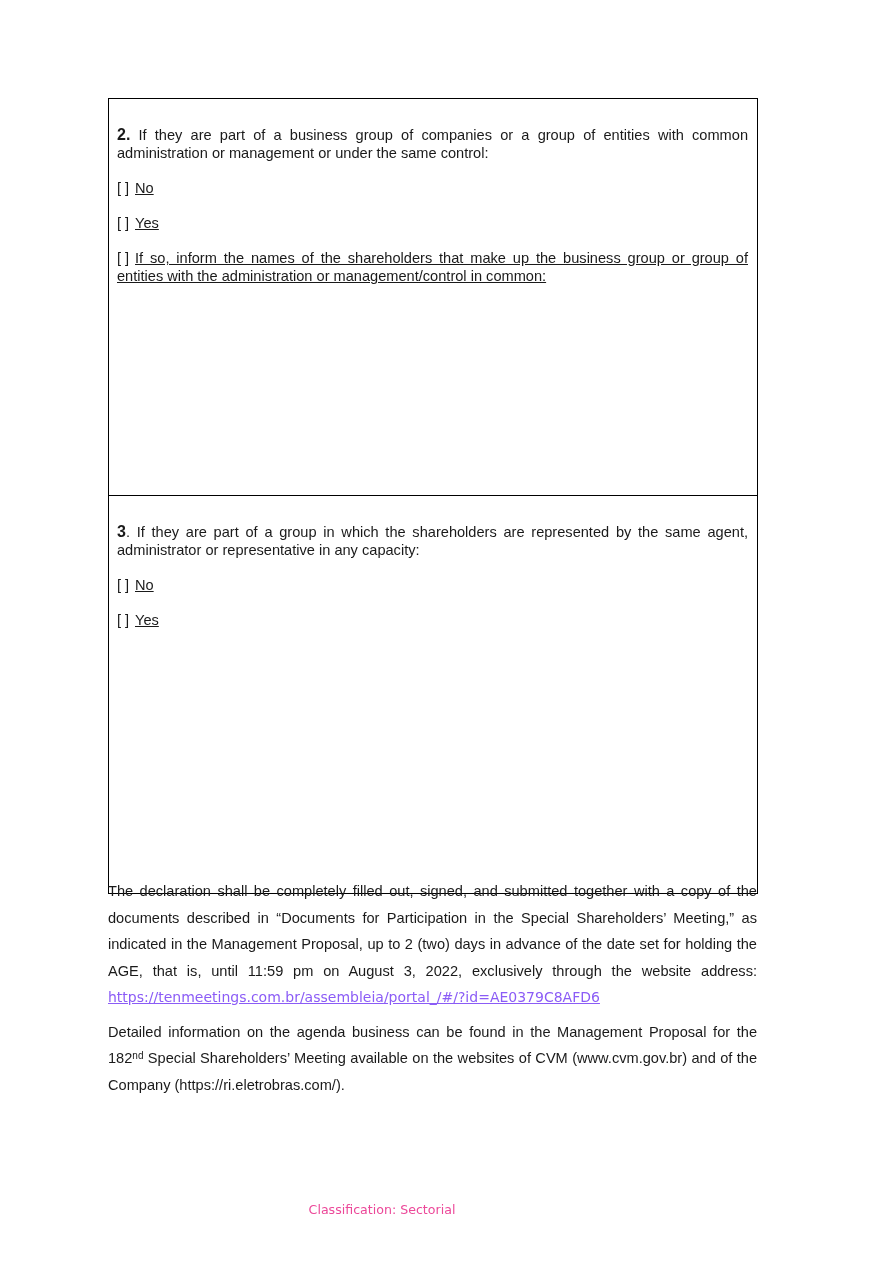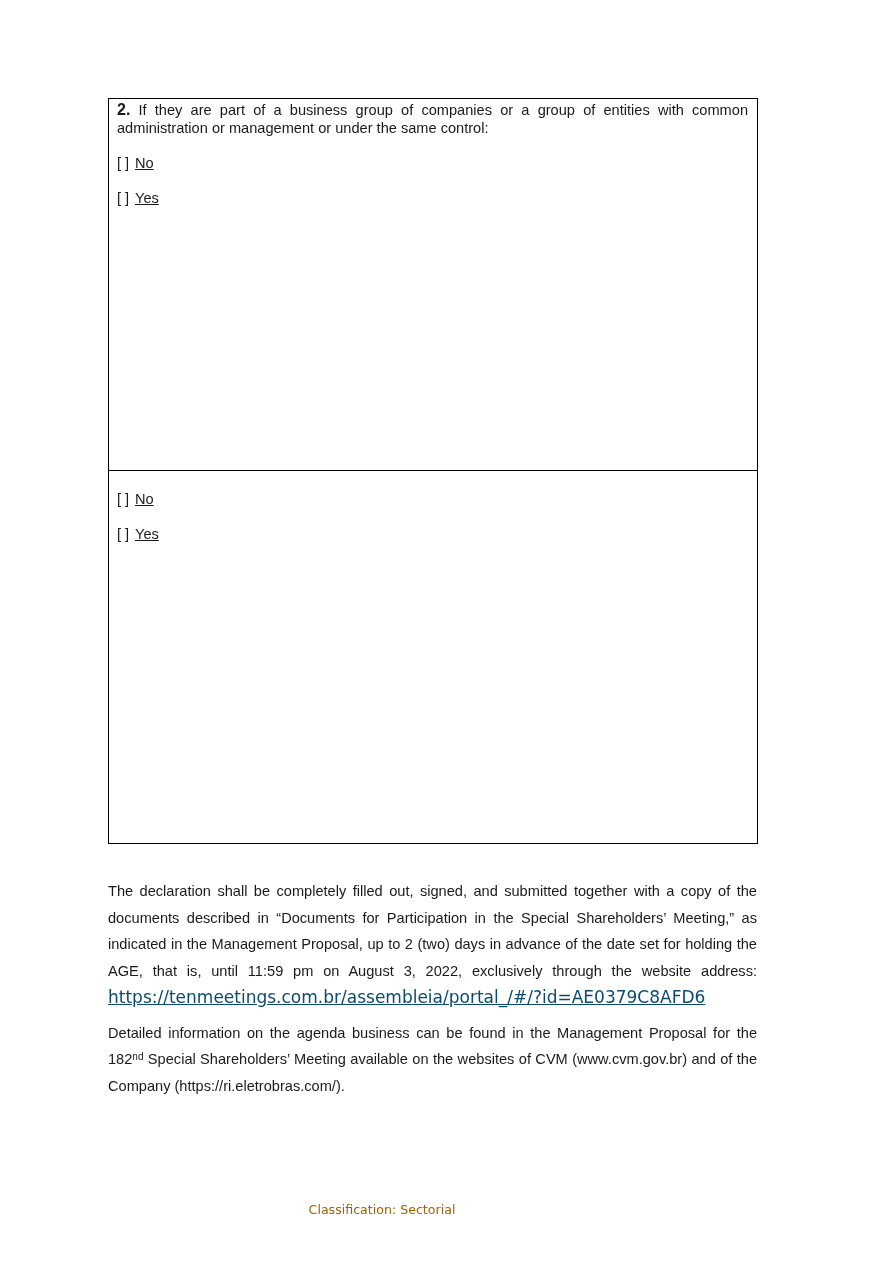--- a/index.html
+++ b/index.html
@@ -21,20 +21,21 @@
       top: 98px;
       width: 650px;
       border: 1px solid #000;
       box-sizing: border-box;
     }
     .cell {
       box-sizing: border-box;
       padding: 2px 9px 0 8px;
       font-size: 14.6px;
       line-height: 18px;
+      margin-top: 25px;
     }
     .cell.c2 { height: 372px; border-bottom: 1px solid #000; }
     .cell.c3 { height: 372px; }
     .q-text {
       margin: 0;
       text-align: justify;
     }
     .q-num {
       font-weight: bold;
       font-size: 16px;
@@ -57,47 +58,49 @@
       line-height: 26.5px;
     }
     .paras p {
       margin: 0;
       text-align: justify;
       text-align-last: left;
     }
     .paras p + p { margin-top: 8px; }
     .paras b { font-weight: normal; }
     .link {
-      color: #0c4a6e;
+      color: #8b5cf6;
       text-decoration: underline;
       font-family: "DejaVu Sans", sans-serif;
-      font-size: 17px;
+      font-size: 14px;
     }
     sup.ord { font-size: 10px; vertical-align: 4px; line-height: 0; }
     .footer {
       position: absolute;
       top: 1202px;
       left: 0;
       width: 764px;
       text-align: center;
       font-family: "DejaVu Sans", sans-serif;
       font-size: 12.6px;
-      color: #a16207;
+      color: #ec4899;
     }
   </style>
 </head>
 <body>
 
 <div class="form-table">
   <div class="cell c2">
     <p class="q-text"><span class="q-num">2.</span><span> If they are part of a business group of companies or a group of entities with common administration or management or under the same control:</span></p>
     <p class="opt"><span class="box">[   ]</span><span>No</span></p>
     <p class="opt"><span class="box">[   ]</span><span>Yes</span></p>
+    <p class="opt"><span class="box">[   ]</span><span>If so, inform the names of the shareholders that make up the business group or group of entities with the administration or management/control in common:</span></p>
   </div>
   <div class="cell c3">
+    <p class="q-text"><span class="q-num">3</span><span>. If they are part of a group in which the shareholders are represented by the same agent, administrator or representative in any capacity:</span></p>
     <p class="opt"><span class="box">[   ]</span><span>No</span></p>
     <p class="opt"><span class="box">[   ]</span><span>Yes</span></p>
   </div>
 </div>
 
 <div class="paras">
   <p><span>The declaration shall be completely filled out, signed, and submitted together with a copy of the documents described in “</span><b>Documents for Participation in the Special Shareholders’ Meeting</b><span>,” as indicated in the Management Proposal, up to 2 (two) days in advance of the date set for holding the AGE, that is, until 11:59 pm on August 3, 2022, exclusively through the website address: </span><a class="link">https://tenmeetings.com.br/assembleia/portal_/#/?id=AE0379C8AFD6</a></p>
   <p><span>Detailed information on the agenda business can be found in the Management Proposal for the 182</span><sup class="ord">nd</sup><span> Special Shareholders’ Meeting available on the websites of CVM (www.cvm.gov.br) and of the Company (https://ri.eletrobras.com/).</span></p>
 </div>
 

